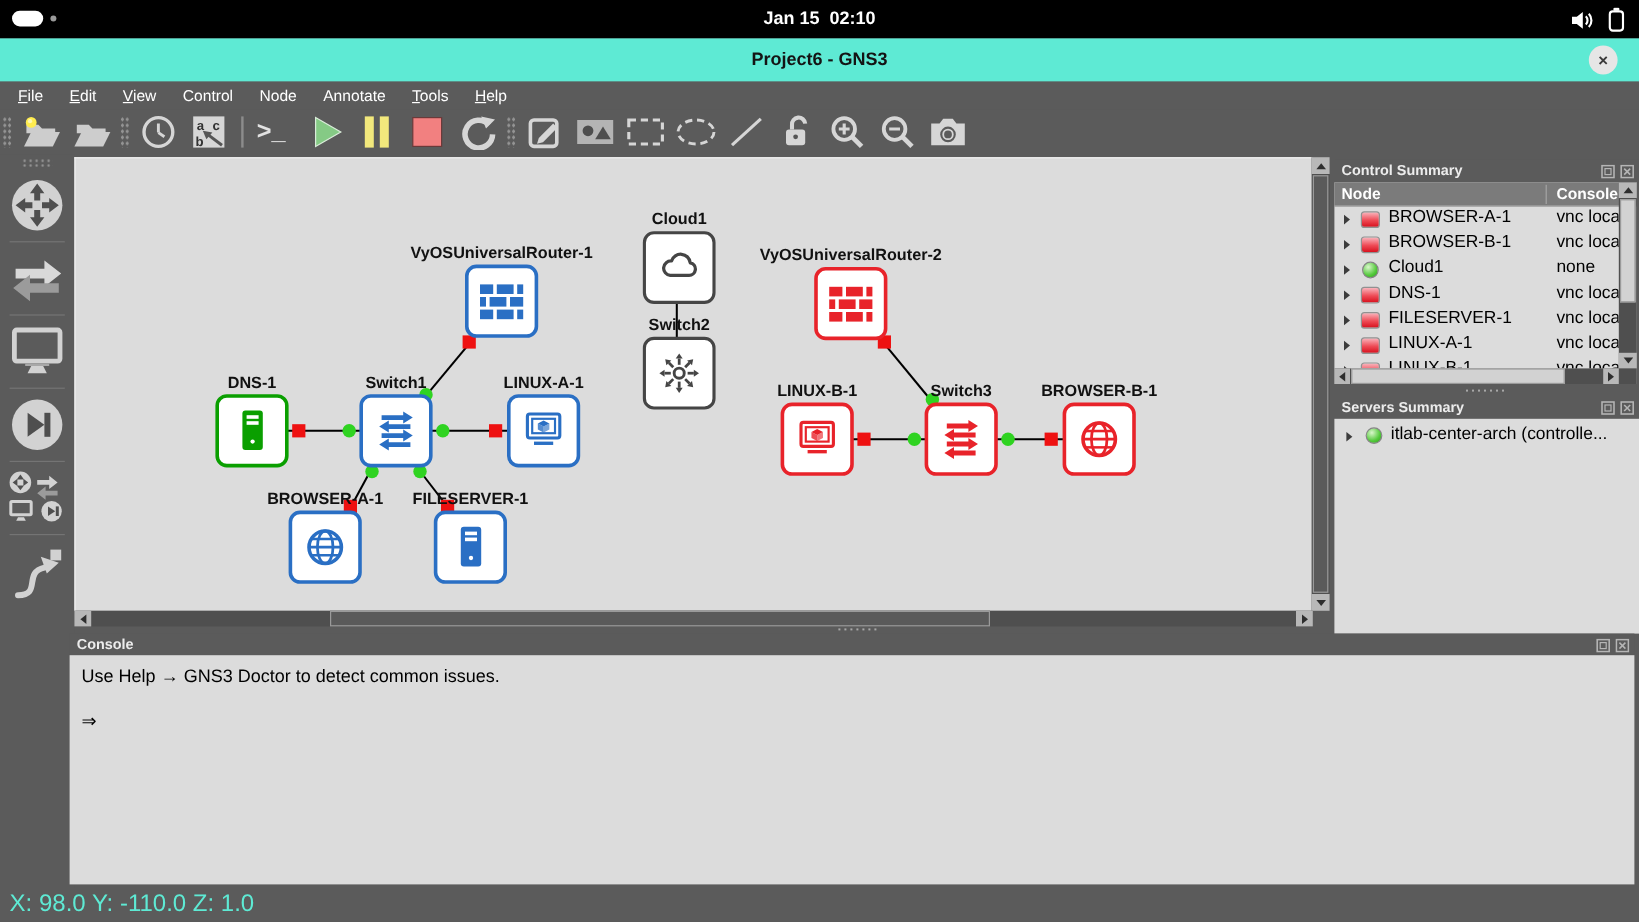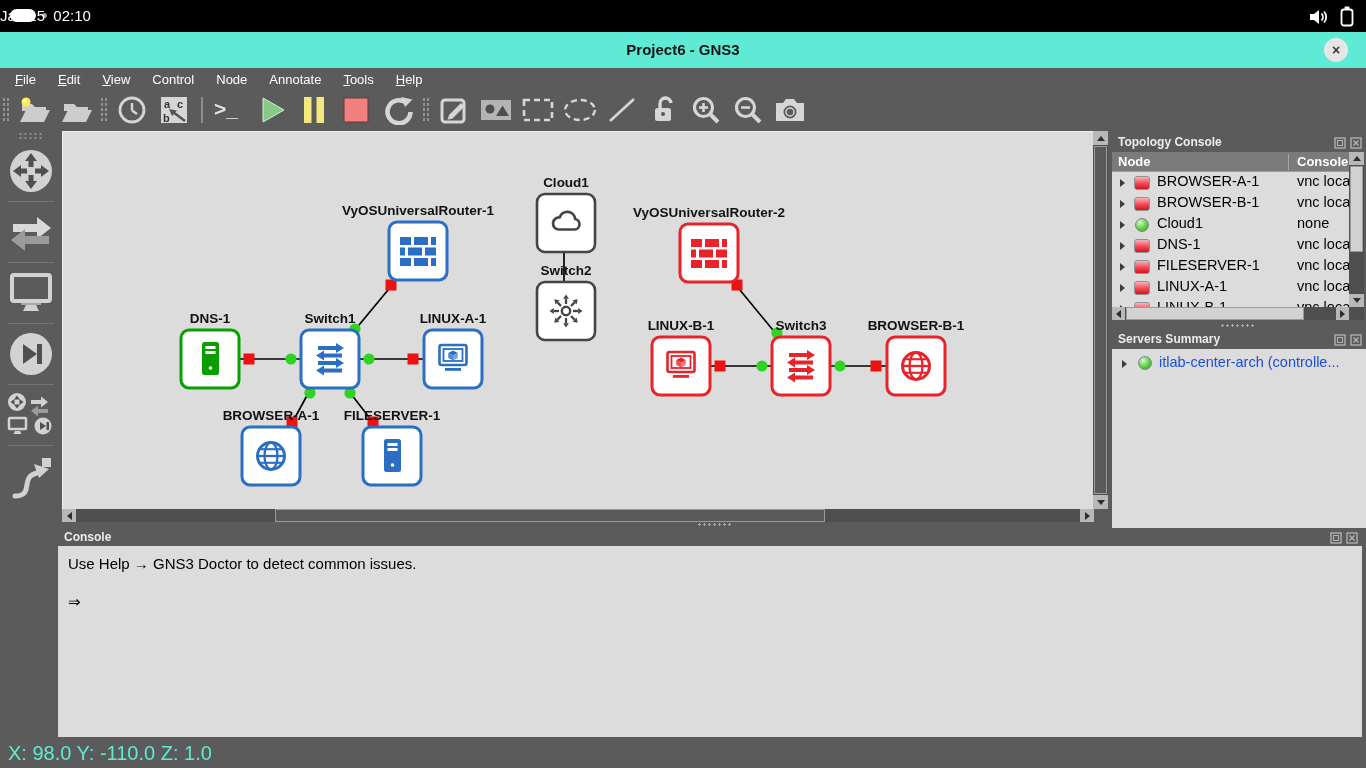--- a/index.html
+++ b/index.html
@@ -3,22 +3,22 @@
 <meta charset="utf-8">
 <style>
   html,body{margin:0;padding:0}
   body{width:1366px;height:768px;position:relative;overflow:hidden;background:#5b5b5b;
        font-family:"Liberation Sans",sans-serif;-webkit-font-smoothing:antialiased}
   .abs{position:absolute}
   
   .topbar{left:0;top:0;width:1366px;height:32px;background:#000}
   .pill{left:10px;top:9px;width:26px;height:13px;border-radius:7px;background:#fff}
   .pill-dot{left:42px;top:13px;width:5px;height:5px;border-radius:50%;background:#9a9a9a}
-  .clock{left:0;top:0;width:1366px;height:32px;line-height:32px;
-         color:#fff;font-weight:normal;font-size:15px;white-space:pre}
+  .clock{left:0;top:0;width:1366px;height:32px;text-align:center;line-height:32px;
+         color:#fff;font-weight:bold;font-size:15px;white-space:pre}
   .tray{right:12px;top:6px;display:flex;gap:12px;align-items:center}
   
   .titlebar{left:0;top:32px;width:1366px;height:36px;background:#5eead4}
   .title-text{width:100%;text-align:center;line-height:36px;font-weight:bold;font-size:15px;color:#141414}
   .close-btn{right:18px;top:38px;width:24px;height:24px;border-radius:50%;background:#e6e6e6;
              color:#3a3a3a;font-weight:bold;font-size:14px;text-align:center;line-height:24px;cursor:default}
   
   .menubar{left:0;top:68px;width:1366px;height:23px;background:#5b5b5b;display:flex;align-items:center;padding-left:4px}
   .menu-item{color:#ffffff;font-weight:normal;font-size:13px;padding:0 11px;line-height:23px}
   .menu-item u{text-decoration:underline}
@@ -61,21 +61,21 @@
   .led.started{left:23px;width:12px;height:12px;border-radius:50%;border:1px solid #858585;
        background:radial-gradient(circle at 35% 30%,#d9f6cb,#52c93a 60%,#2f9e1d 100%)}
   .trow .nm{position:absolute;left:45px;top:1px;font-size:14.5px;color:#000;white-space:nowrap}
   .trow .con{position:absolute;left:185px;top:1px;font-size:14.5px;color:#000;white-space:nowrap;overflow:hidden;width:52px}
   .tvscroll{position:absolute;right:0;top:0;width:15px;height:155px;background:#4f4f4f}
   .thscroll{position:absolute;left:0;bottom:0;width:252px;height:13px;background:#4f4f4f}
   .sv-body{left:1112px;top:349px;width:254px;height:179px}
   .srow{position:relative;height:22px;margin-top:4px}
   .srow .exp{position:absolute;left:10px;top:7px;width:0;height:0;border-top:4px solid transparent;border-bottom:4px solid transparent;border-left:5px solid #3c3c3c}
   .srow .led{left:26px;top:3px}
-  .srow .nm{position:absolute;left:47px;top:1px;font-size:14.5px;color:#1d4ed8;white-space:nowrap}
+  .srow .nm{position:absolute;left:47px;top:1px;font-size:14.5px;color:#000000;white-space:nowrap}
   
   .console-header{left:58px;top:528px;width:1304px;height:18px}
   .console-body{left:58px;top:546px;width:1304px;height:191px;background:#dcdcdc;padding:8px 10px;box-sizing:border-box}
   .cline{font-size:15px;line-height:19px;color:#000;min-height:19px;white-space:pre-wrap}
   
   .statusbar{left:0;top:740px;width:1366px;height:28px;background:#5b5b5b;color:#5eead4;font-size:20px;line-height:27px;padding-left:8px;box-sizing:border-box}
 </style>
 </head>
 <body>
 
@@ -487,21 +487,21 @@
       <span class="tri left"></span>
     </span>
   <span class="sc-thumb" style="left:213px;top:0;width:548px;height:11px"></span>
   <span class="sc-btn" style="right:0;top:0;width:14px;height:13px">
       <span class="tri right"></span>
     </span>
 </div>
 <div class="abs split-dots" style="left:697px;top:522px"></div>
 
 <div class="abs dock-title" style="left:1112px;top:133px;width:254px;height:19px">
-  <span>Topology Console</span>
+  <span>Control Summary</span>
   <span class="dock-btns">
     <span><svg width="12" height="12">
           <rect x="1" y="1" width="10" height="10" fill="none" stroke="#b5b5b5" stroke-width="1.3"></rect>
           <rect x="3.5" y="3.5" width="5" height="5" fill="none" stroke="#b5b5b5" stroke-width="1"></rect>
         </svg></span>
     <span><svg width="12" height="12">
           <rect x="1" y="1" width="10" height="10" fill="none" stroke="#b5b5b5" stroke-width="1.3"></rect>
           <line x1="3.5" y1="3.5" x2="8.5" y2="8.5" stroke="#b5b5b5" stroke-width="1.3"></line>
           <line x1="8.5" y1="3.5" x2="3.5" y2="8.5" stroke="#b5b5b5" stroke-width="1.3"></line>
         </svg></span>

